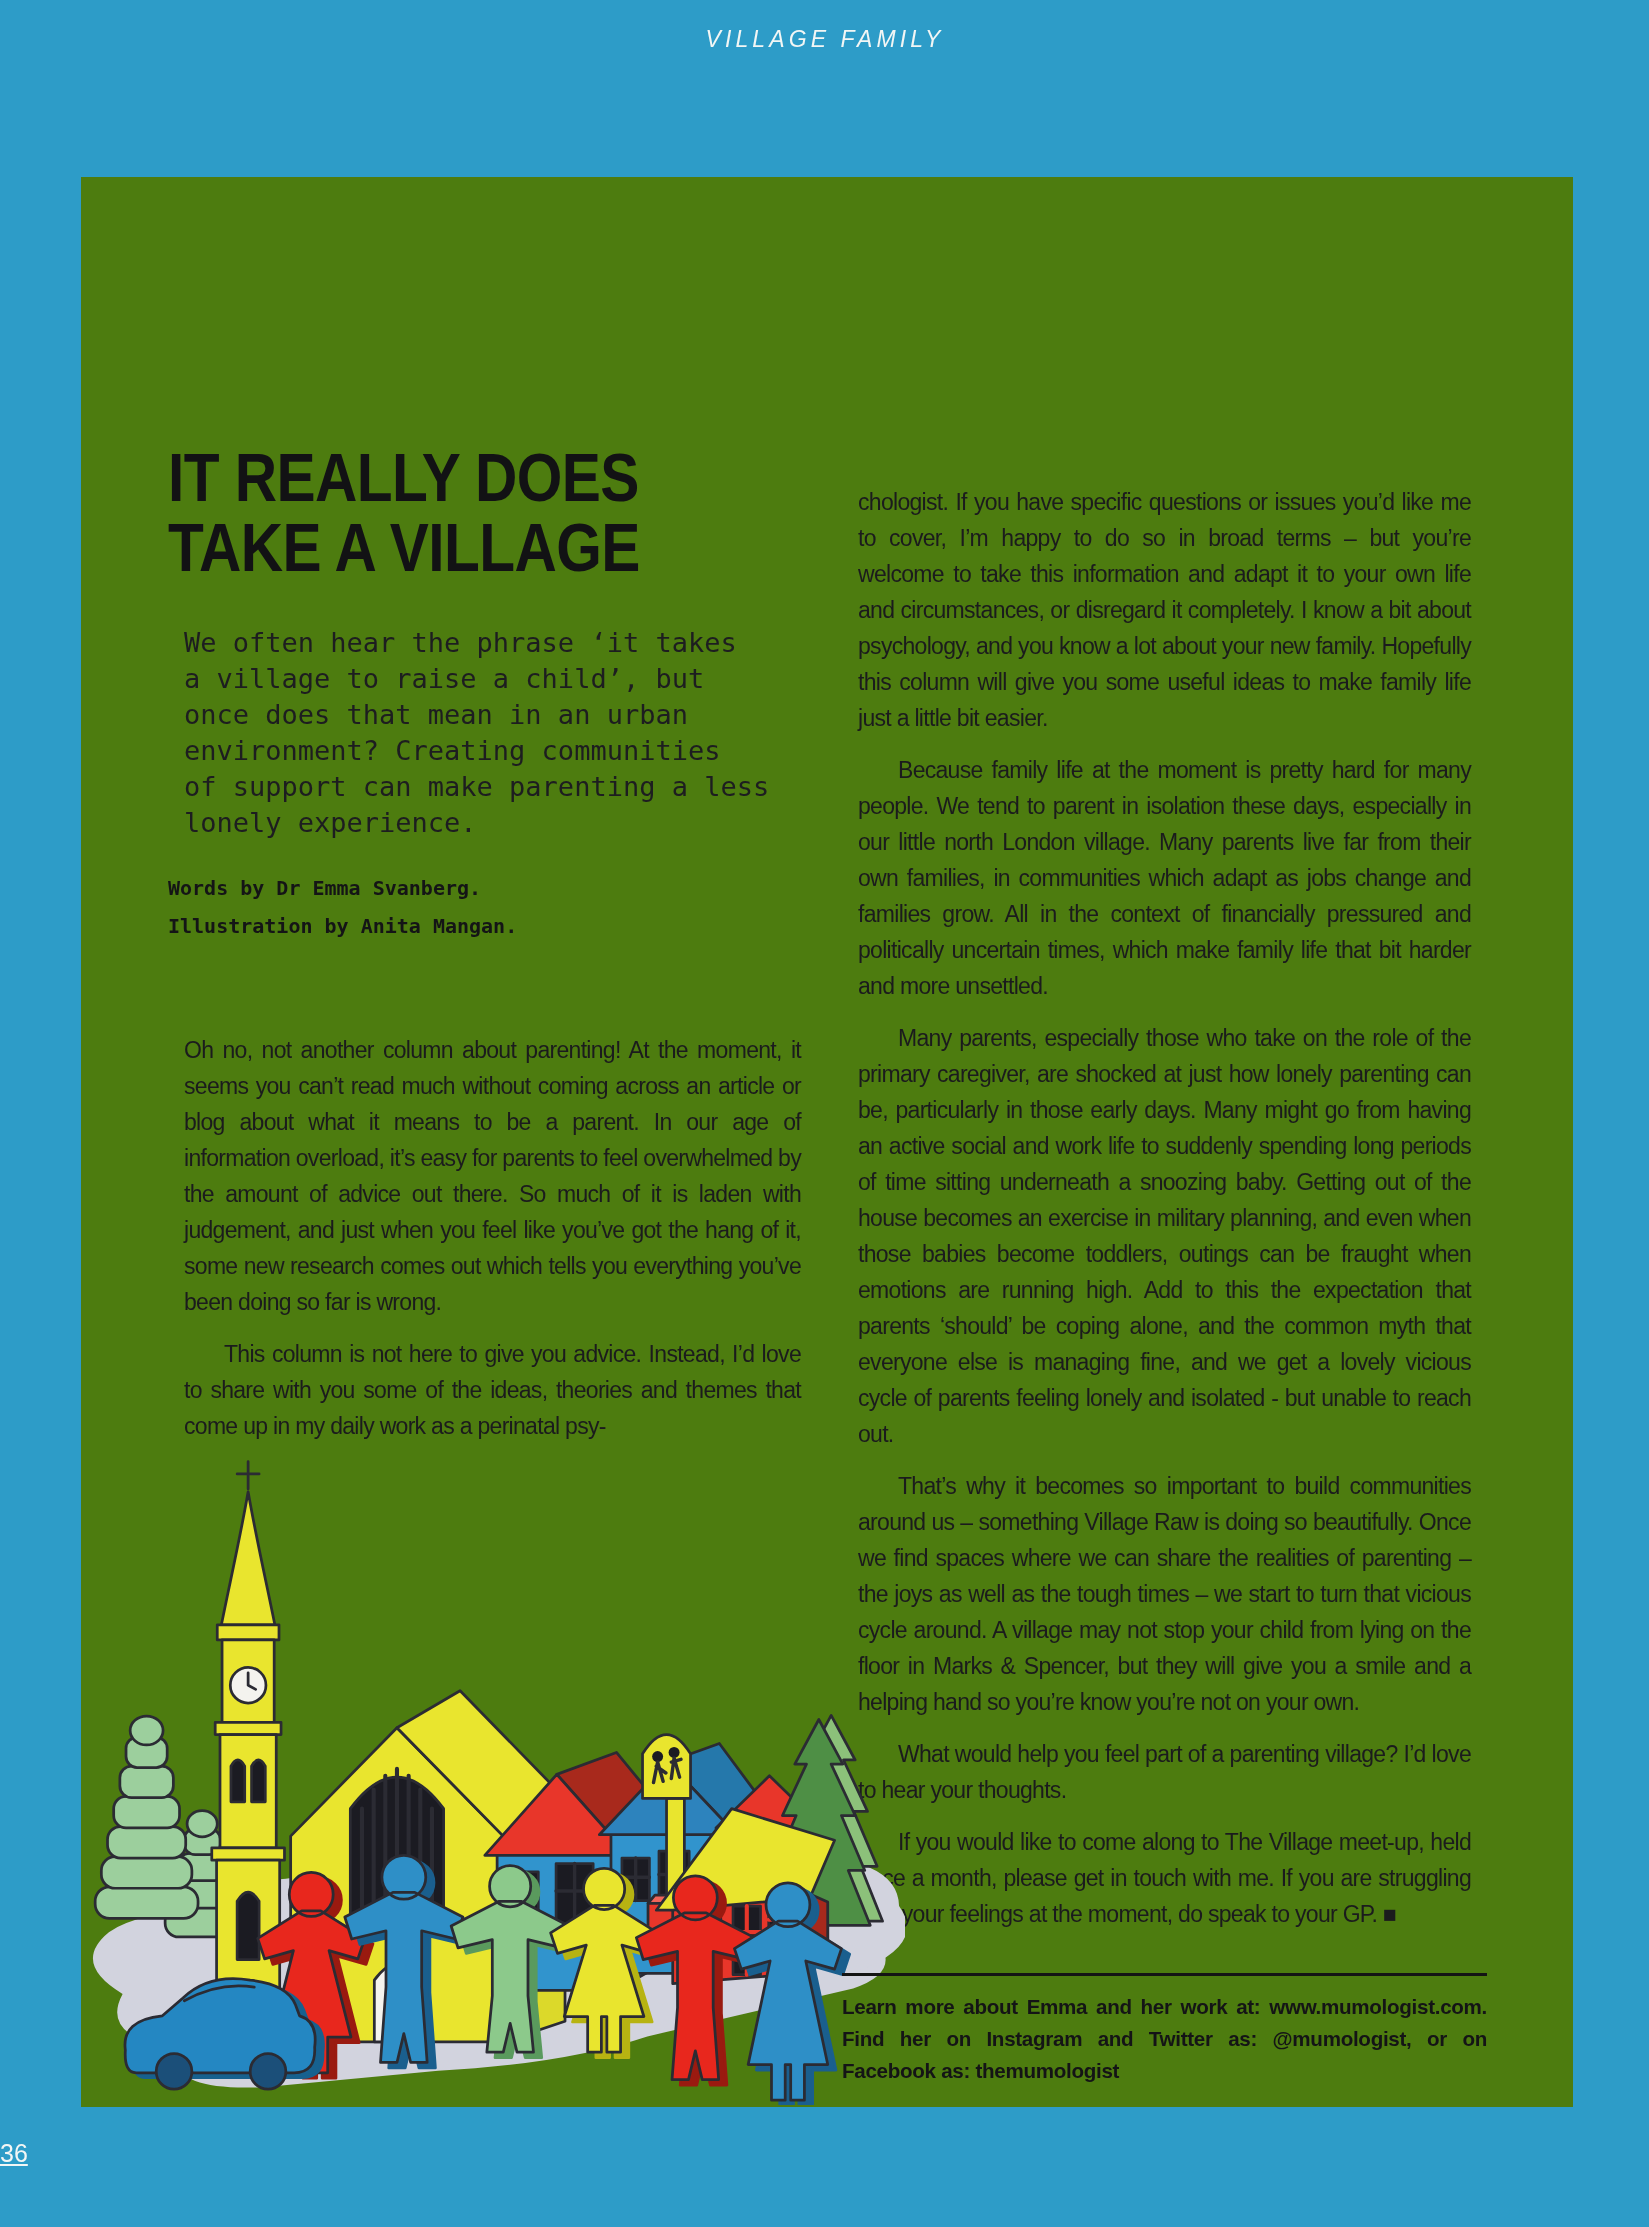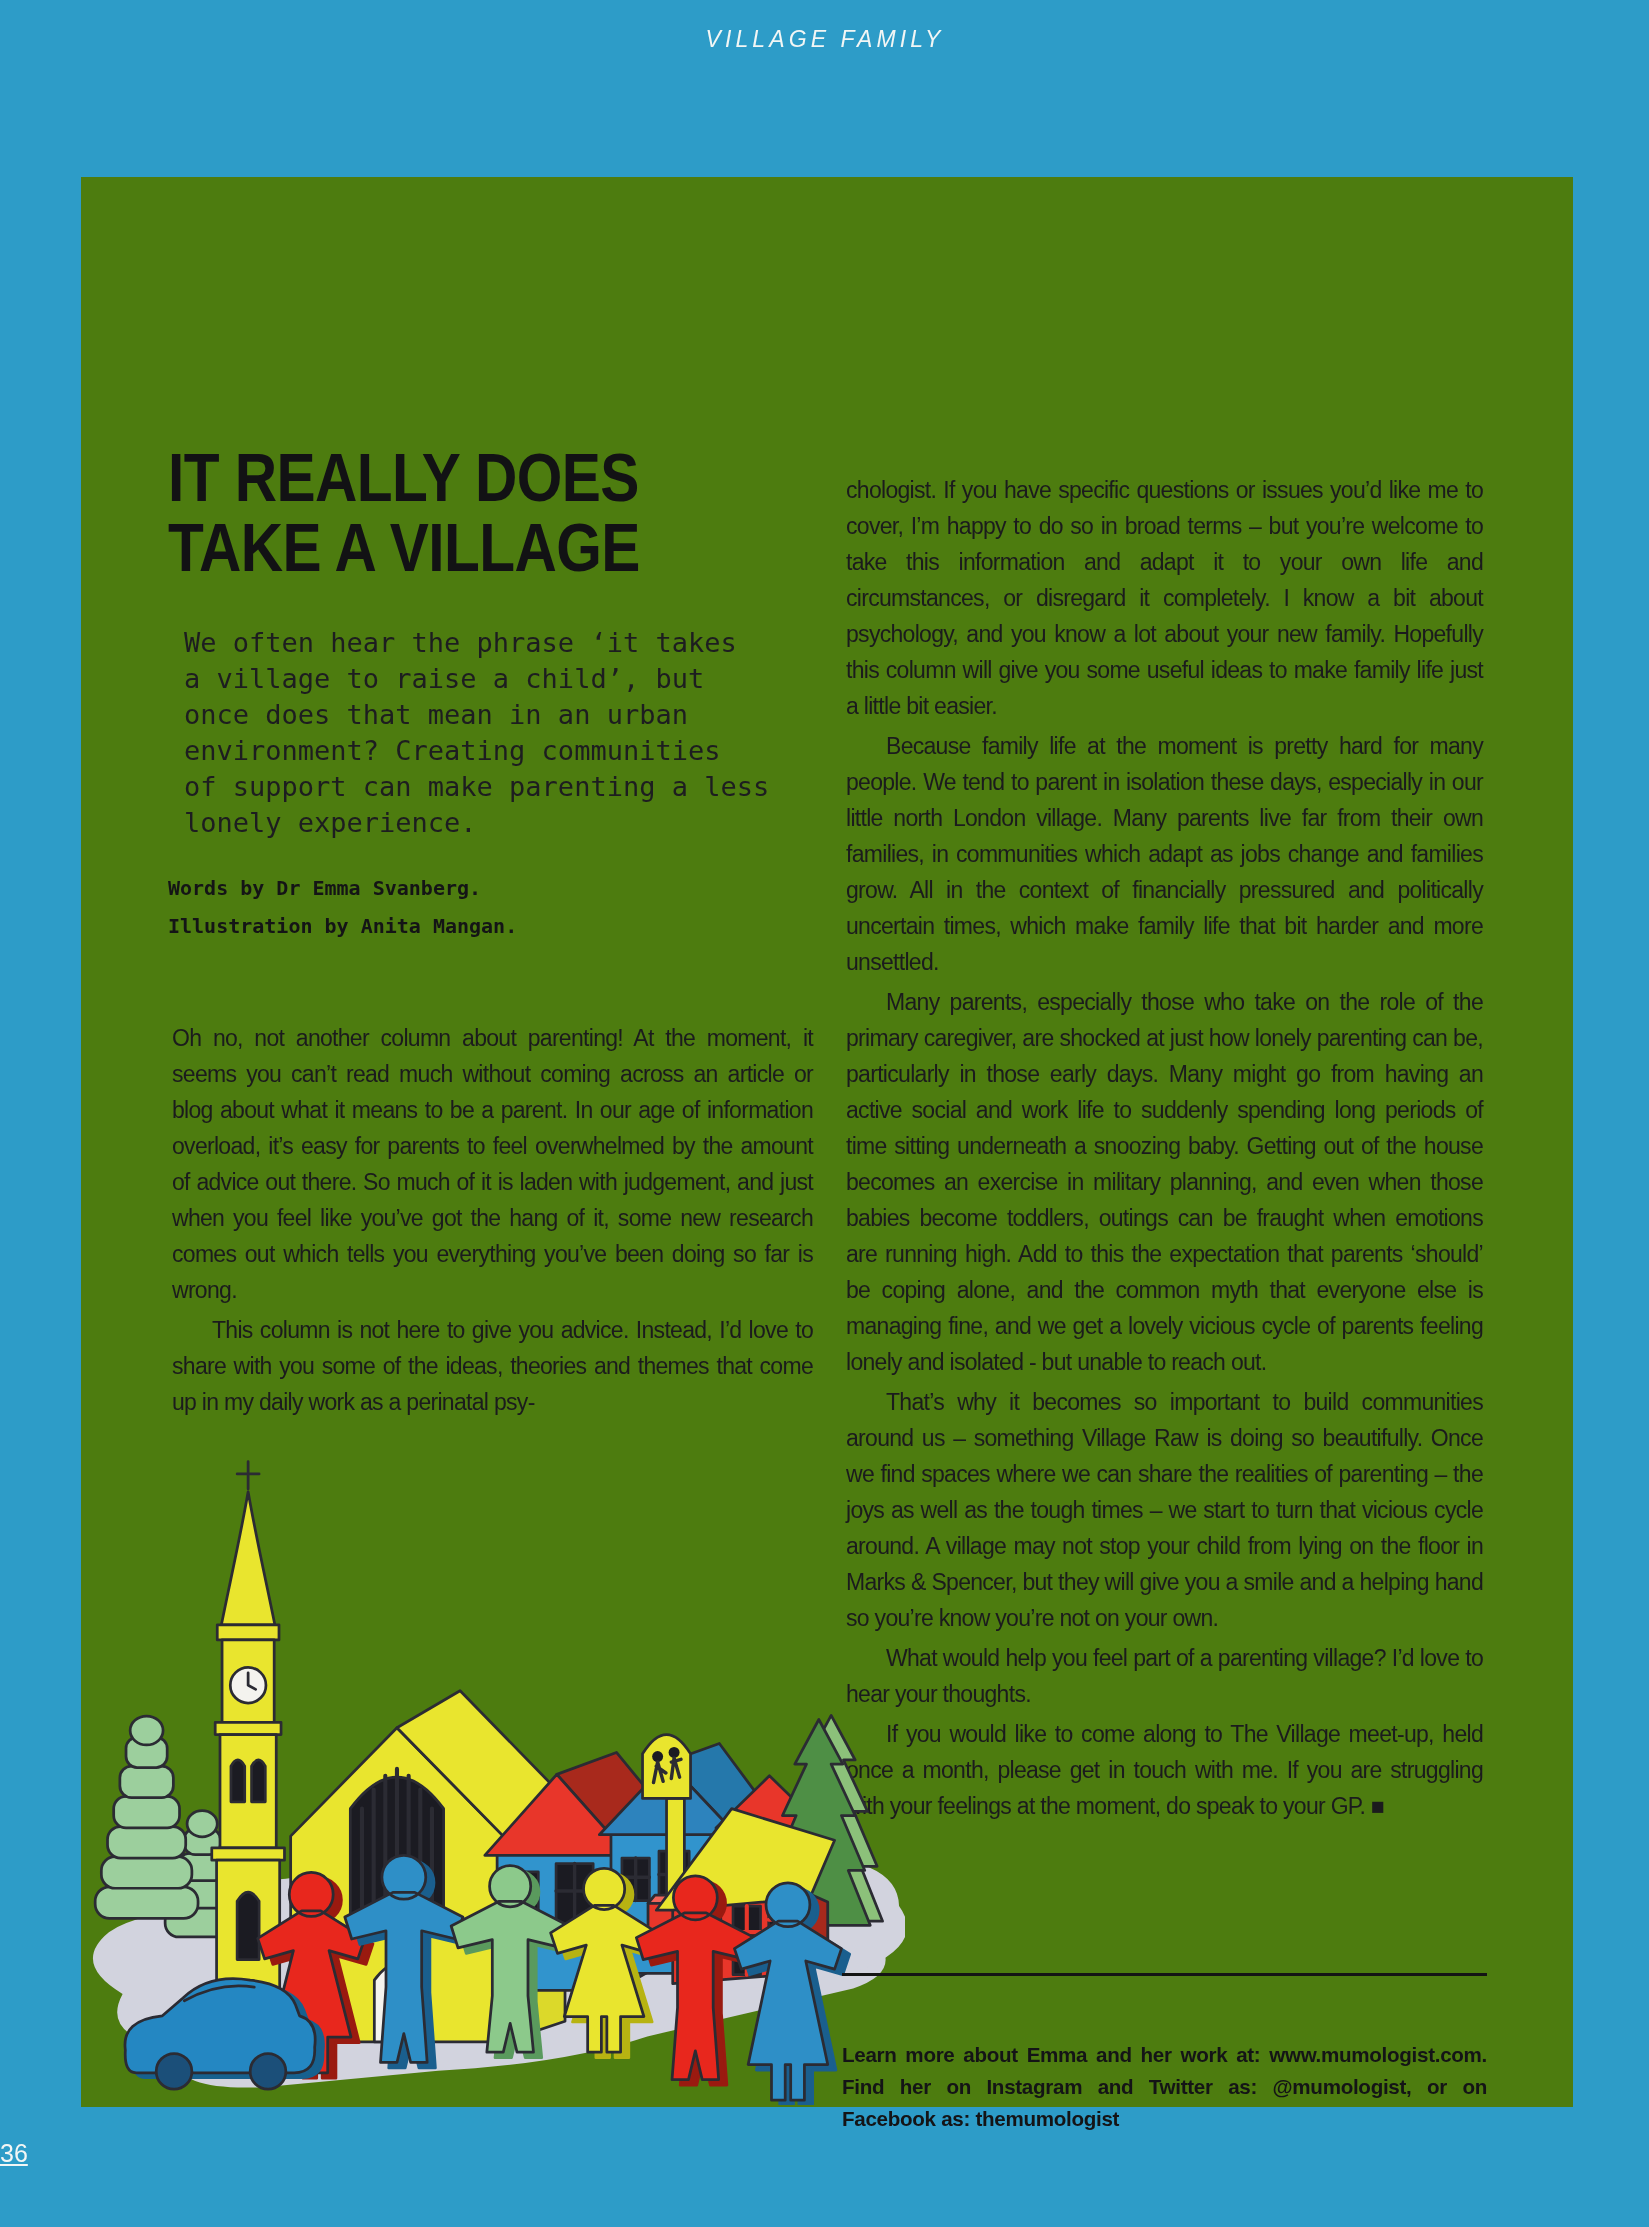--- a/index.html
+++ b/index.html
@@ -9,28 +9,28 @@
         font-size:23px;letter-spacing:4.1px;font-weight:400;font-style:italic;}
   .panel{position:absolute;left:81px;top:177px;width:1492px;height:1930px;background:#4d7c0f;}
   .abs{position:absolute;}
   .article-title{left:87px;top:266px;font-weight:700;font-size:69px;line-height:70px;
         transform:scaleX(.85);transform-origin:left top;letter-spacing:-0.7px;color:#121214;white-space:nowrap;}
   .standfirst{left:87px;top:448px;font-family:"DejaVu Sans Mono","Liberation Mono",monospace;
         font-size:27px;line-height:36px;color:#1d1d20;white-space:nowrap;margin-left:16px;}
   .byline{left:87px;top:692px;font-family:"DejaVu Sans Mono","Liberation Mono",monospace;
         font-size:20px;line-height:38px;font-weight:700;color:#141416;white-space:nowrap;}
   .bodycol{font-size:23px;line-height:36px;letter-spacing:-0.7px;text-align:justify;color:#1b1b1d;}
-  .bodycol p{margin:4px;}
+  .bodycol p{margin:16px;}
   .bodycol p.indent{text-indent:40px;}
   .col-left{left:87px;top:839px;width:649px;}
   .col-right{left:761px;top:291px;width:645px;}
   .illustration{left:0px;top:1275px;width:824px;height:653px;}
   .footer-rule{left:761px;top:1796px;width:645px;height:2.7px;background:#141414;}
   .footer-note{left:761px;top:1814px;width:645px;font-size:20.6px;line-height:32px;font-weight:700;
-        letter-spacing:-0.3px;text-align:justify;color:#141416;margin-top:48px;}
+        letter-spacing:-0.3px;text-align:justify;color:#141416;}
   .page-number{position:absolute;top:2139px;left:0;width:100%;color:#f2f6f5;font-size:25px;text-decoration:underline;}
   
   svg .ol{stroke:#2b2b33;stroke-width:4;stroke-linejoin:round;stroke-linecap:round;}
   svg .noline{stroke:none;}
 </style>
 </head>
 <body>
 
 <div class="page">
 

